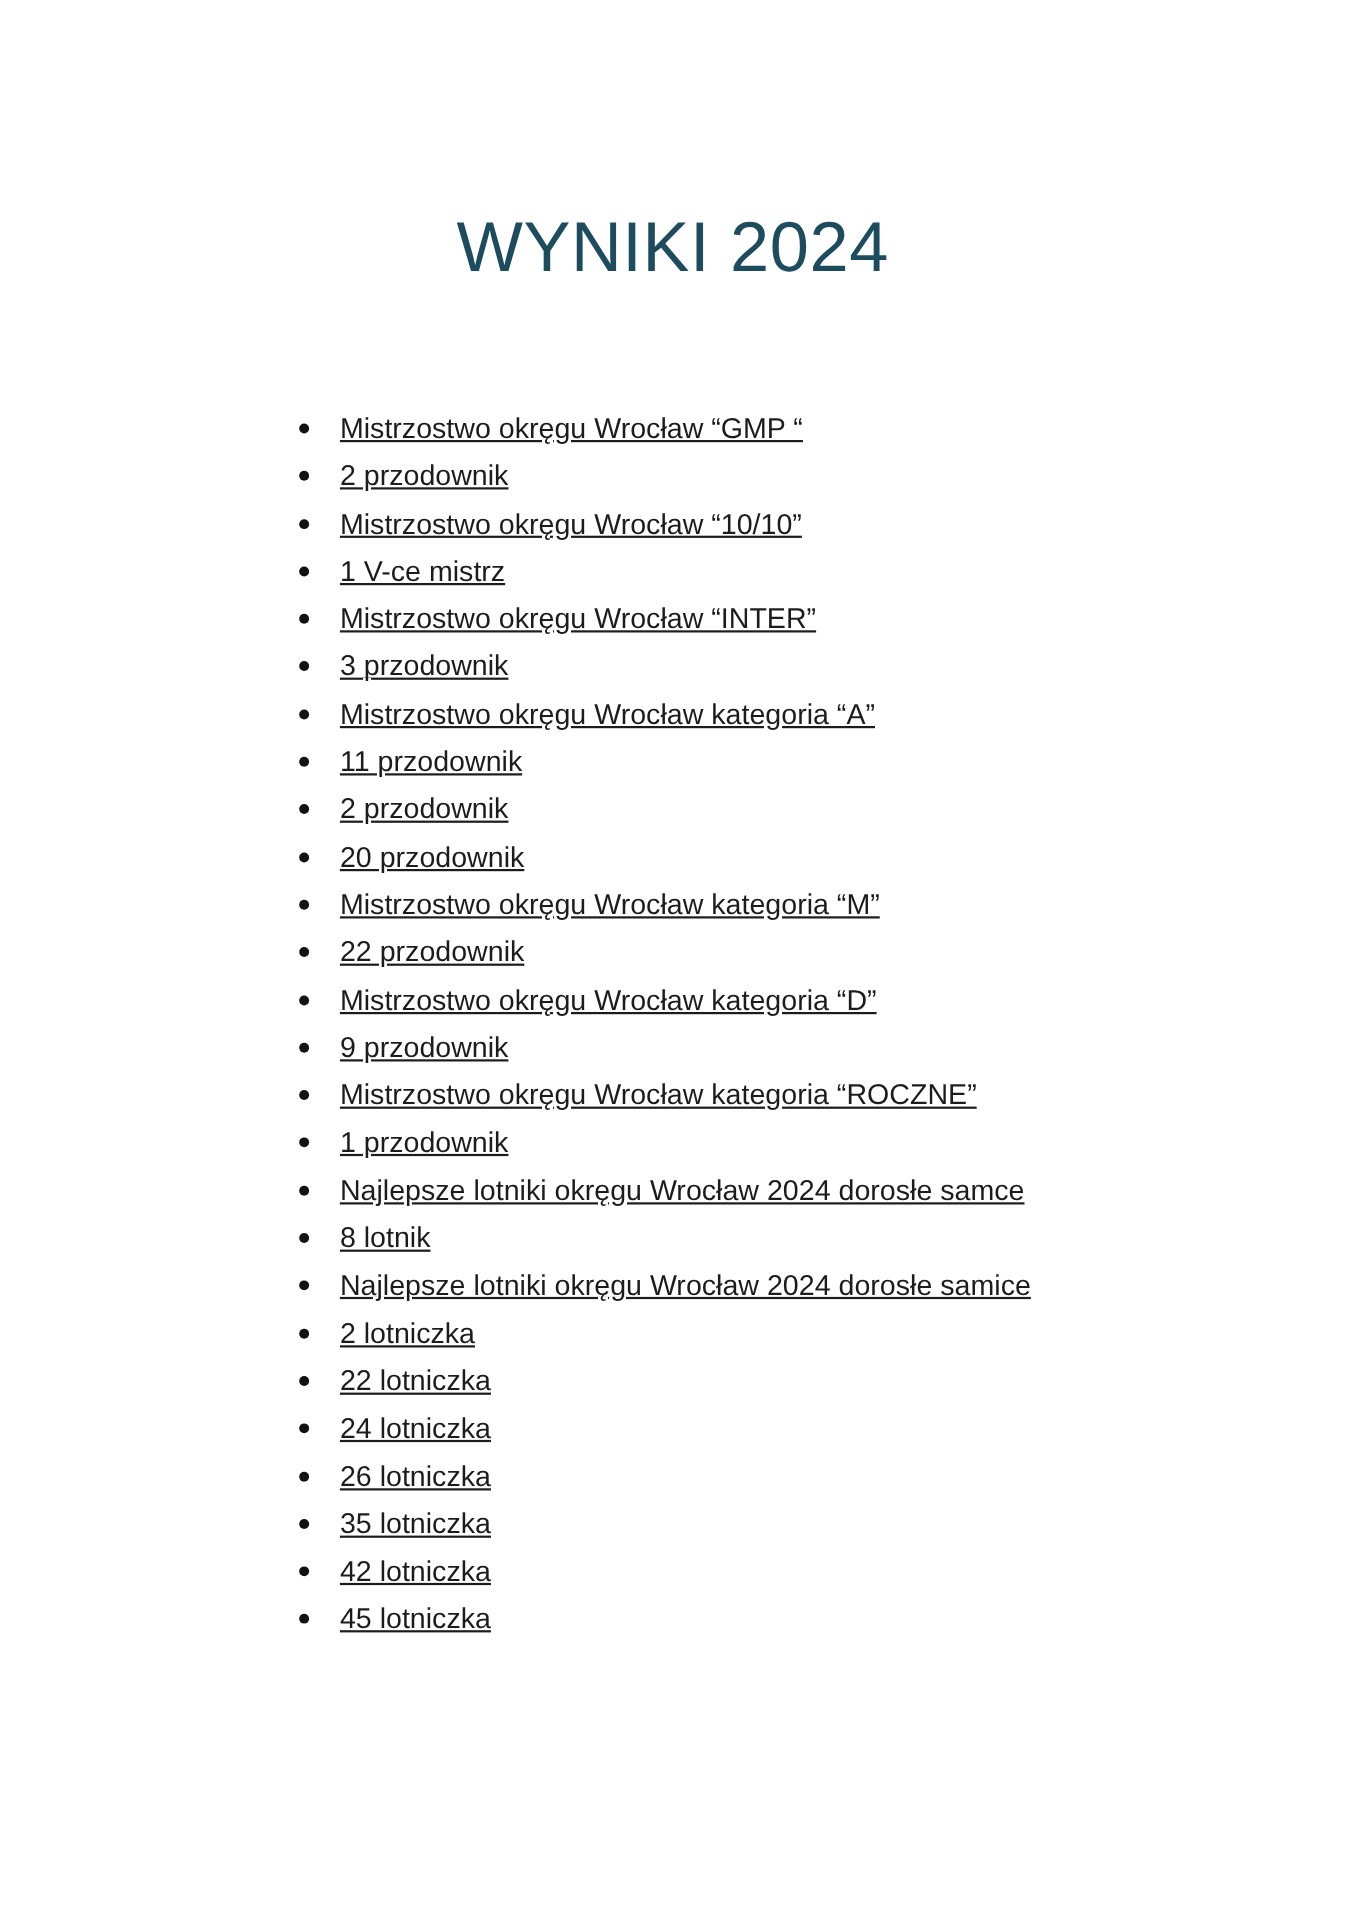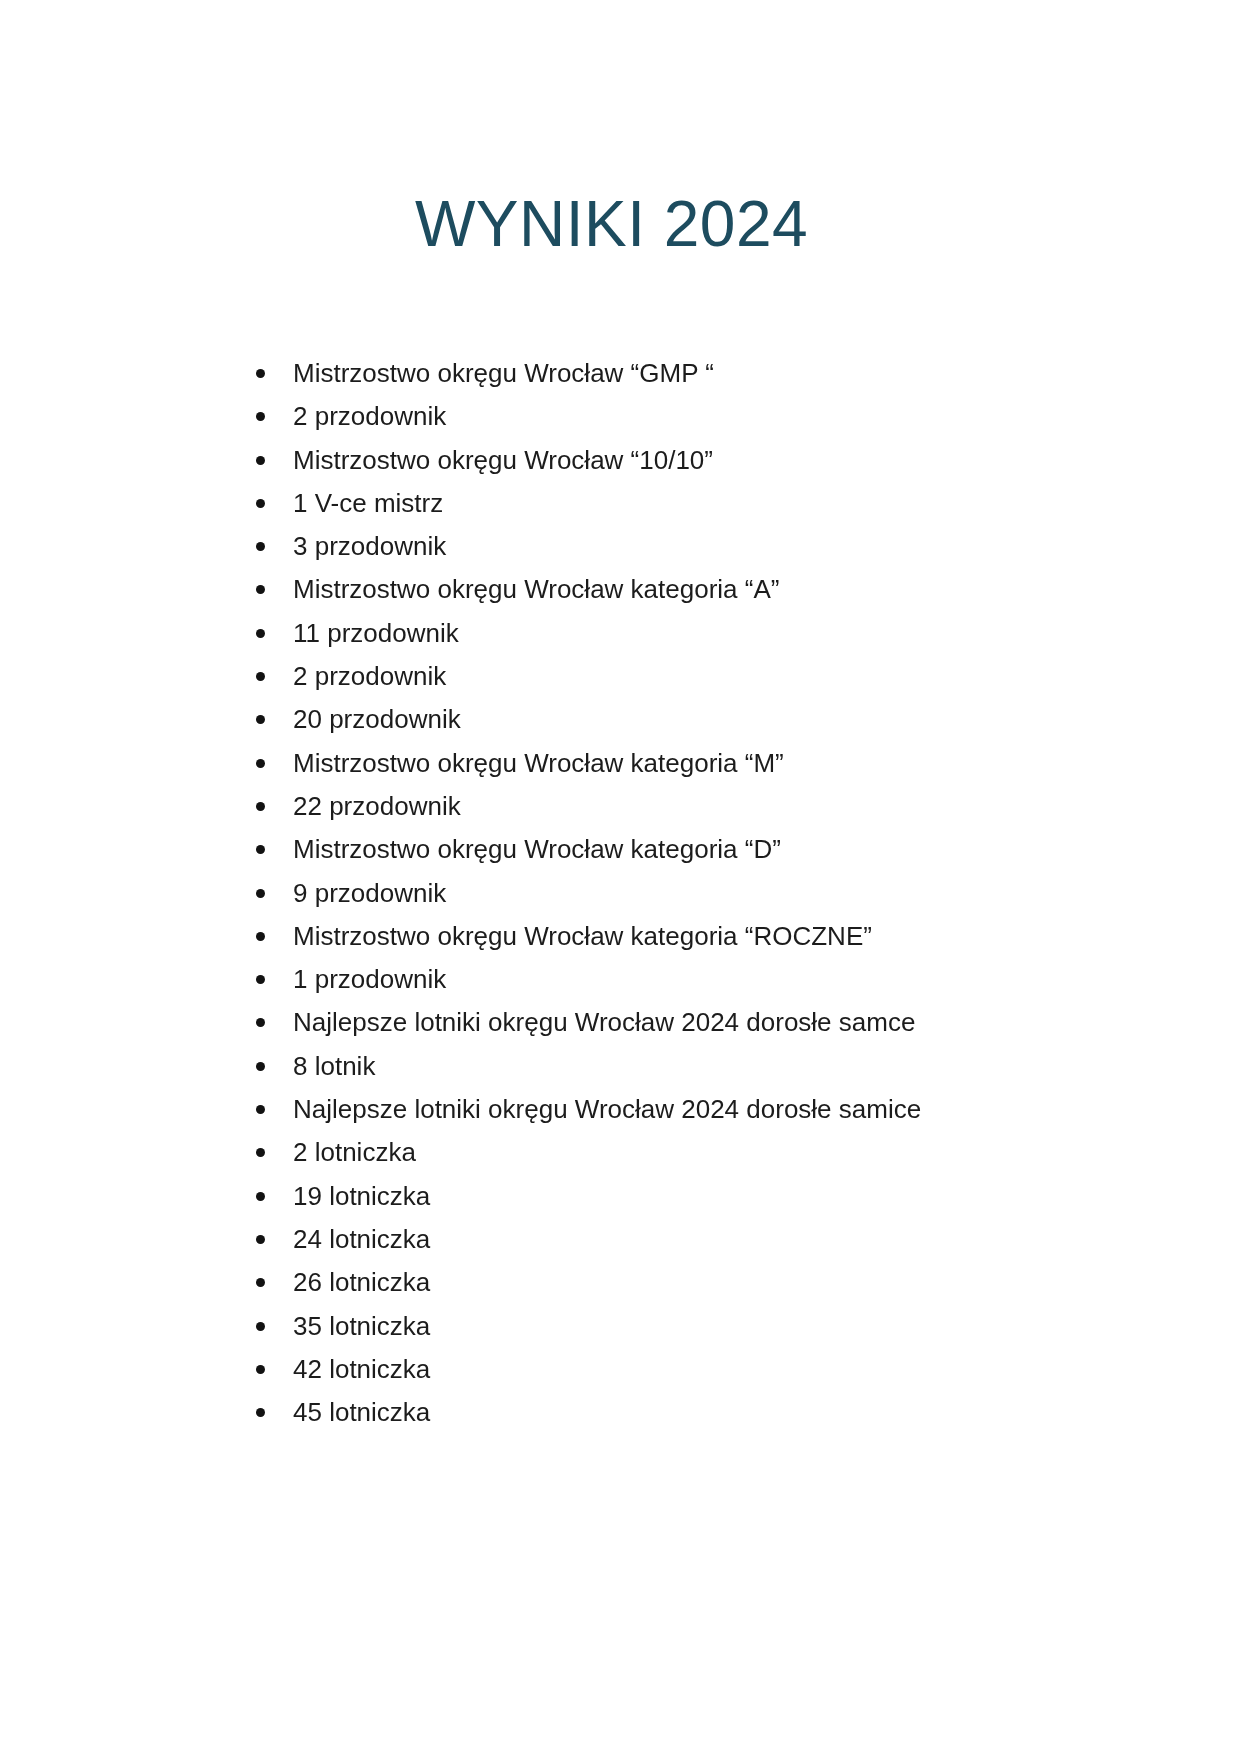--- a/index.html
+++ b/index.html
@@ -28,23 +28,24 @@
     font-size: 64px;
     font-weight: 400;
     letter-spacing: 0.5px;
     line-height: 1.1;
     color: #1d4c5f;
   }
   ul.results-list {
     position: absolute;
     left: 253px;
     top: 352px;
-    margin: 0;
+    margin: 16px;
     padding: 0;
     list-style: none;
+    text-decoration: underline;
   }
   ul.results-list li {
     position: relative;
     padding-left: 40px;
     margin: 0;
     font-size: 26px;
     line-height: 43.3px;
     white-space: nowrap;
     color: #1c1c1c;
   }
@@ -63,35 +64,36 @@
 <body>
 
 <div class="page">
   <h1 class="doc-title" style="color: rgb(29, 76, 95);">WYNIKI 2024</h1>
 
   <ul class="results-list">
       <li>Mistrzostwo okręgu Wrocław “GMP “</li>
       <li>2 przodownik</li>
       <li>Mistrzostwo okręgu Wrocław “10/10”</li>
       <li>1 V-ce mistrz</li>
+      <li>Mistrzostwo okręgu Wrocław “INTER”</li>
       <li>3 przodownik</li>
       <li>Mistrzostwo okręgu Wrocław kategoria “A”</li>
       <li>11 przodownik</li>
       <li>2 przodownik</li>
       <li>20 przodownik</li>
       <li>Mistrzostwo okręgu Wrocław kategoria “M”</li>
       <li>22 przodownik</li>
       <li>Mistrzostwo okręgu Wrocław kategoria “D”</li>
       <li>9 przodownik</li>
       <li>Mistrzostwo okręgu Wrocław kategoria “ROCZNE”</li>
       <li>1 przodownik</li>
       <li>Najlepsze lotniki okręgu Wrocław 2024 dorosłe samce</li>
       <li>8 lotnik</li>
       <li>Najlepsze lotniki okręgu Wrocław 2024 dorosłe samice</li>
       <li>2 lotniczka</li>
-      <li>19 lotniczka</li>
+      <li>22 lotniczka</li>
       <li>24 lotniczka</li>
       <li>26 lotniczka</li>
       <li>35 lotniczka</li>
       <li>42 lotniczka</li>
       <li>45 lotniczka</li>
     </ul>
 </div>
 
 </body></html>

